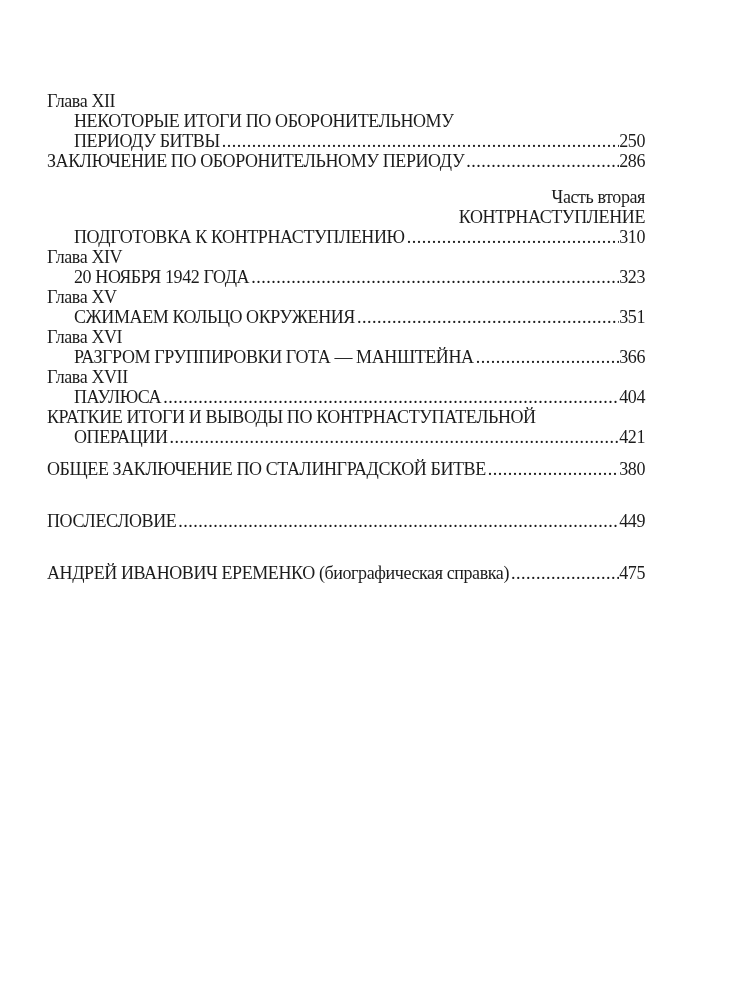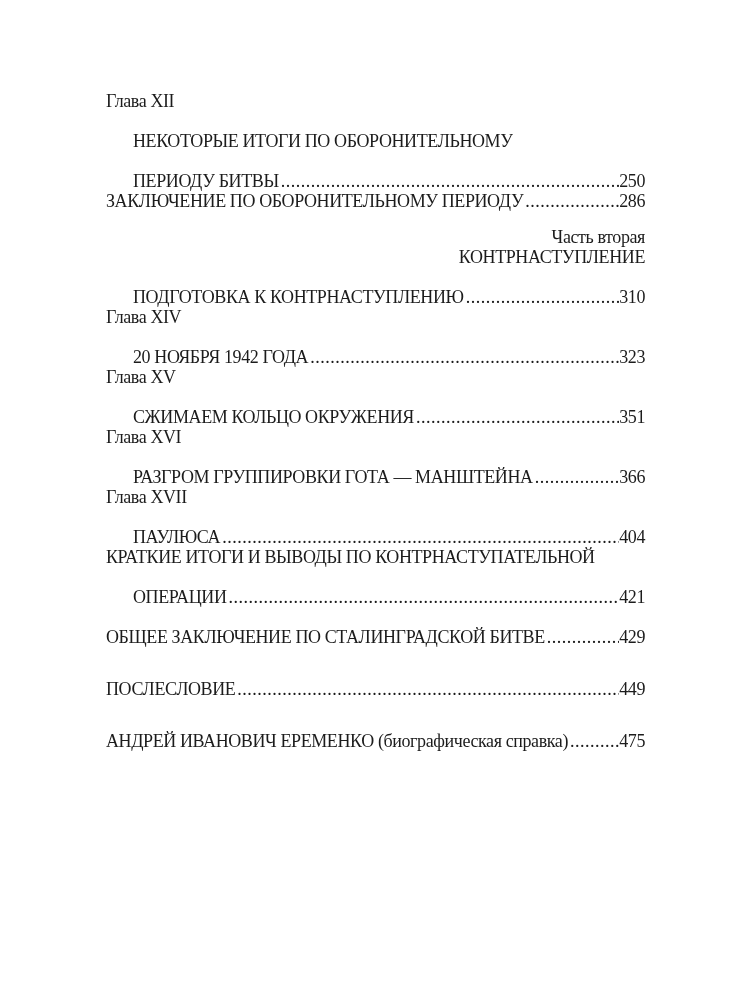--- a/index.html
+++ b/index.html
@@ -4,56 +4,56 @@
 <style>
   html, body { margin: 0; padding: 0; }
   body { background: #ffffff; }
 
   .page {
     position: relative;
     width: 750px;
     height: 1000px;
     background: #ffffff;
     box-sizing: border-box;
-    padding: 91px 105px 0 106px;
+    padding: 91px 105px 0 47px;
     font-family: "Liberation Serif", "DejaVu Serif", serif;
     font-size: 18px;
     letter-spacing: -0.4px;
     line-height: 20px;
     color: #1c1c1c;
     overflow: hidden;
   }
 
   .row {
     display: flex;
     align-items: baseline;
     white-space: nowrap;
   }
 
   .row .t { flex: 0 0 auto; }
 
-  .lvl1 { margin-left: 27px; margin-top: 20px; }
+  .lvl1 { margin-left: 27px; }
 
   .leader {
     flex: 1 1 auto;
     min-width: 6px;
     overflow: hidden;
     letter-spacing: 0.5px;
     padding-left: 2px;
   }
 
   .num { flex: 0 0 auto; }
 
   .part {
     text-align: right;
     margin-top: 16px;
   }
 
   .gap-chapter { margin-top: 10px; }
-  .gap-sm { margin-top: 20px; }
+  .gap-sm { margin-top: 12px; }
   .gap-md { margin-top: 32px; }
   .gap-lg { margin-top: 32px; text-align: right; }
 </style>
 </head>
 <body>
 
 <div class="page">
 
   <div class="row lvl0">
     <span class="t">Глава XII</span>
@@ -124,21 +124,21 @@
   </div>
   <div class="row lvl1">
     <span class="t">ОПЕРАЦИИ</span>
     <span class="leader">................................................................................................................................................................</span>
     <span class="num">421</span>
   </div>
 
   <div class="row lvl0 gap-sm">
     <span class="t">ОБЩЕЕ ЗАКЛЮЧЕНИЕ ПО СТАЛИНГРАДСКОЙ БИТВЕ</span>
     <span class="leader">................................................................................................................................................................</span>
-    <span class="num">429</span>
+    <span class="num">380</span>
   </div>
 
   <div class="row lvl0 gap-lg">
     <span class="t">ПОСЛЕСЛОВИЕ</span>
     <span class="leader">................................................................................................................................................................</span>
     <span class="num">449</span>
   </div>
 
   <div class="row lvl0 gap-md">
     <span class="t">АНДРЕЙ ИВАНОВИЧ ЕРЕМЕНКО (биографическая справка)</span>

